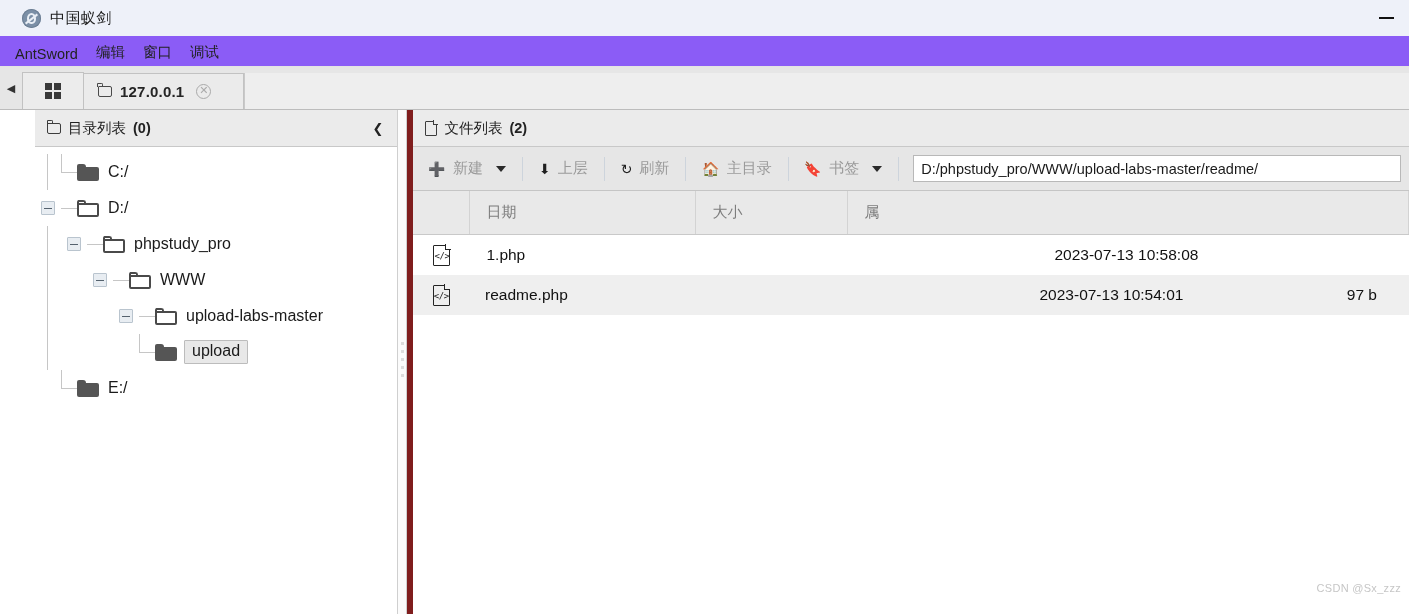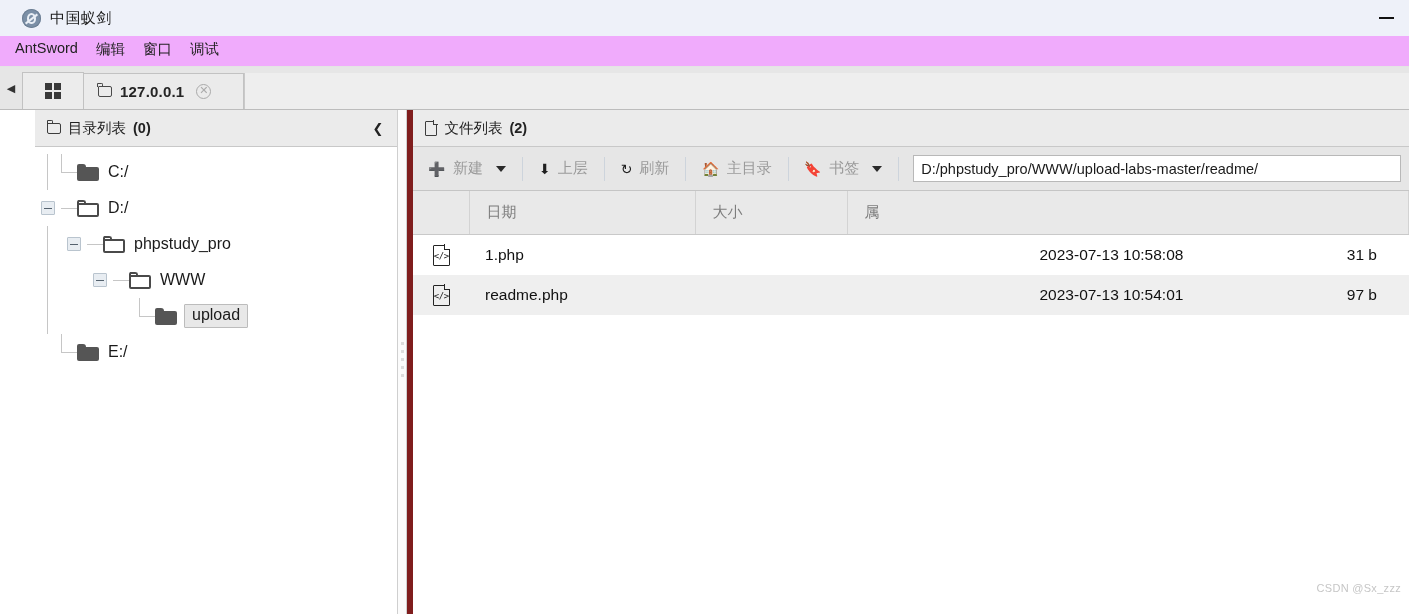--- a/index.html
+++ b/index.html
@@ -89,23 +89,23 @@
   .win-btn .minglyph {
     display: block;
     width: 15px;
     height: 2px;
     background: #111;
   }
 
   
   .menubar {
     height: 30px;
-    background: #f0abfc;
-    display: flex;
-    align-items: flex-start;
+    background: #8b5cf6;
+    display: flex;
+    align-items: flex-end;
     padding-left: 6px;
     flex: 0 0 auto;
     border-bottom: 1px solid #e4e4e4;
   }
   .menu-item {
     font-size: 14.5px;
     color: #222;
     padding: 4px 9px;
     cursor: default;
     white-space: nowrap;
@@ -654,20 +654,34 @@
             <span class="toggle"></span>
           </span>
           <span class="elbow"></span>
           <span class="folder open">
               <i class="tabtop"></i>
               <i class="body"></i>
             </span>
           <span class="node-label">WWW</span>
         </div>
 
+        <div class="tree-node">
+          <span class="guide vline"></span>
+          <span class="guide"></span>
+          <span class="guide"></span>
+          <span class="guide" style="display:flex;align-items:center;justify-content:center;">
+            <span class="toggle"></span>
+          </span>
+          <span class="elbow"></span>
+          <span class="folder open">
+              <i class="tabtop"></i>
+              <i class="body"></i>
+            </span>
+          <span class="node-label">upload-labs-master</span>
+        </div>
 
         <div class="tree-node">
           <span class="guide vline"></span>
           <span class="guide"></span>
           <span class="guide"></span>
           <span class="guide"></span>
           <span class="elbow corner"></span>
           <span class="folder closed">
               <i class="tabtop"></i>
               <i class="body"></i>
@@ -742,21 +756,20 @@
         </div>
 
         <div class="trow odd">
           <div class="td c-icon">
             <span class="file-icon">
                 <span class="glyph">&lt;/&gt;</span>
               </span>
           </div>
           <div class="td c-name">1.php</div>
           <div class="td c-date">2023-07-13 10:58:08</div>
-          <div class="td c-size">31 b</div>
           <div class="td c-attr"></div>
         </div>
 
         <div class="trow even">
           <div class="td c-icon">
             <span class="file-icon">
                 <span class="glyph">&lt;/&gt;</span>
               </span>
           </div>
           <div class="td c-name">readme.php</div>

